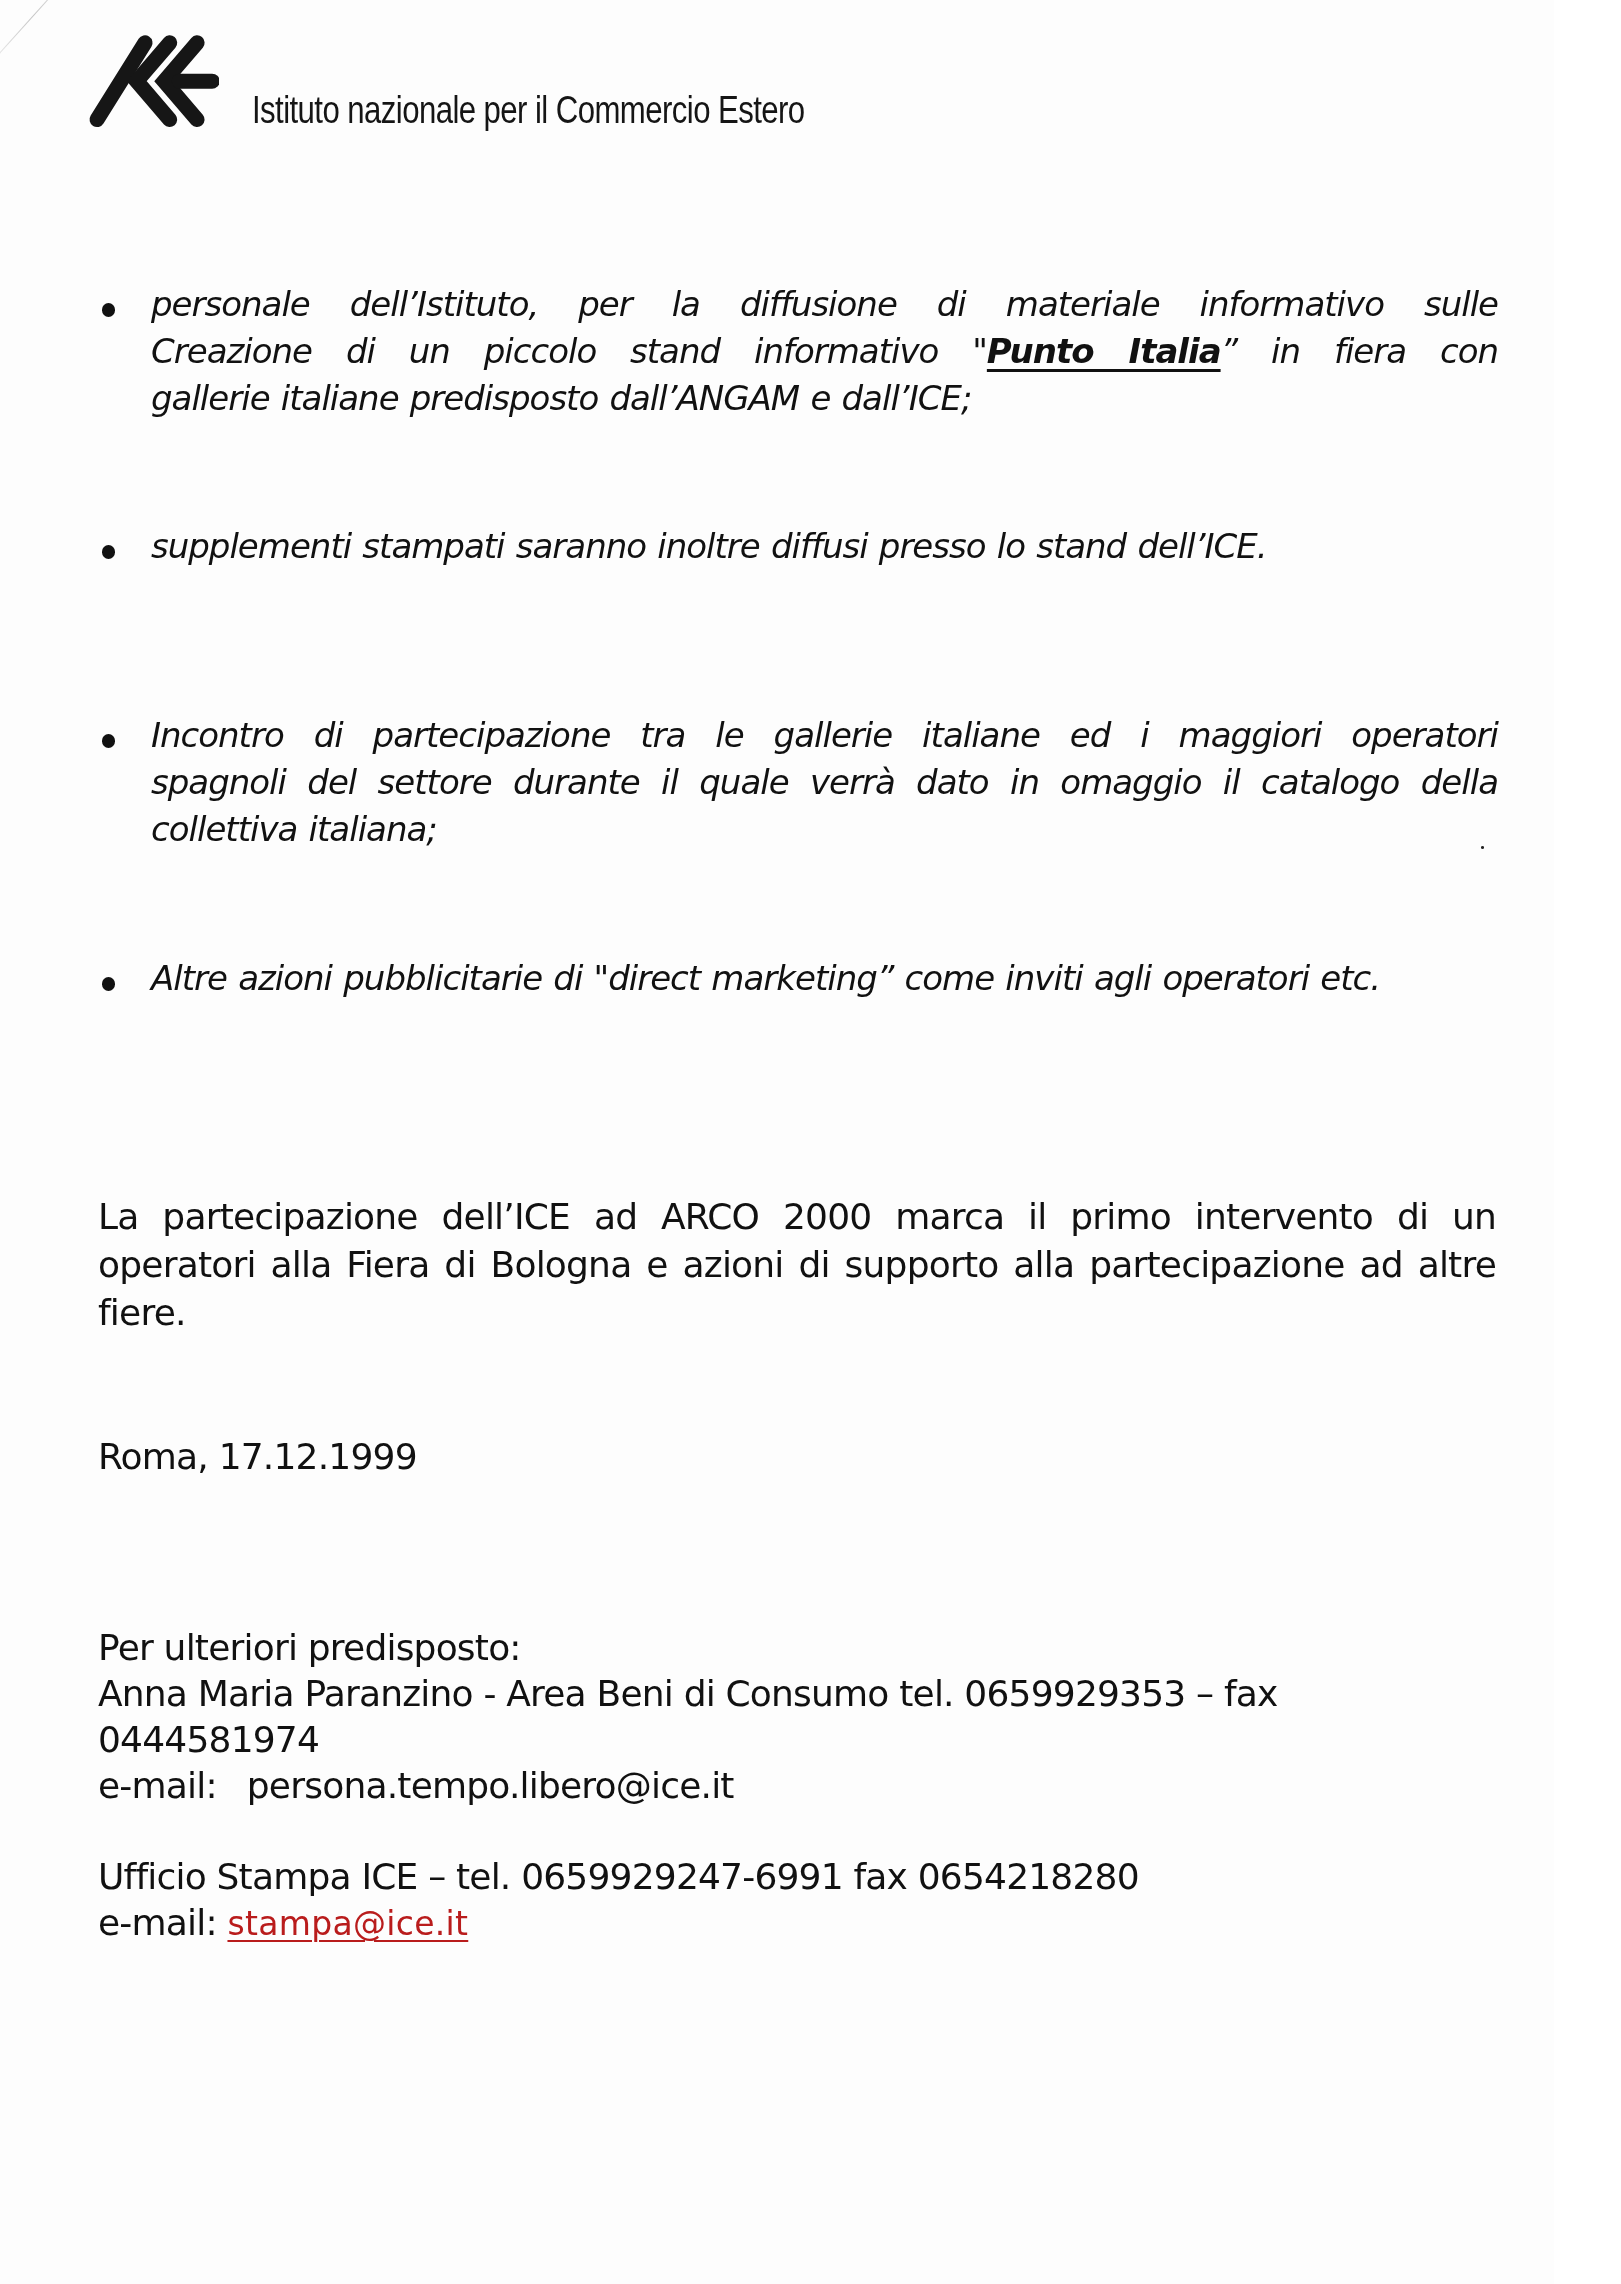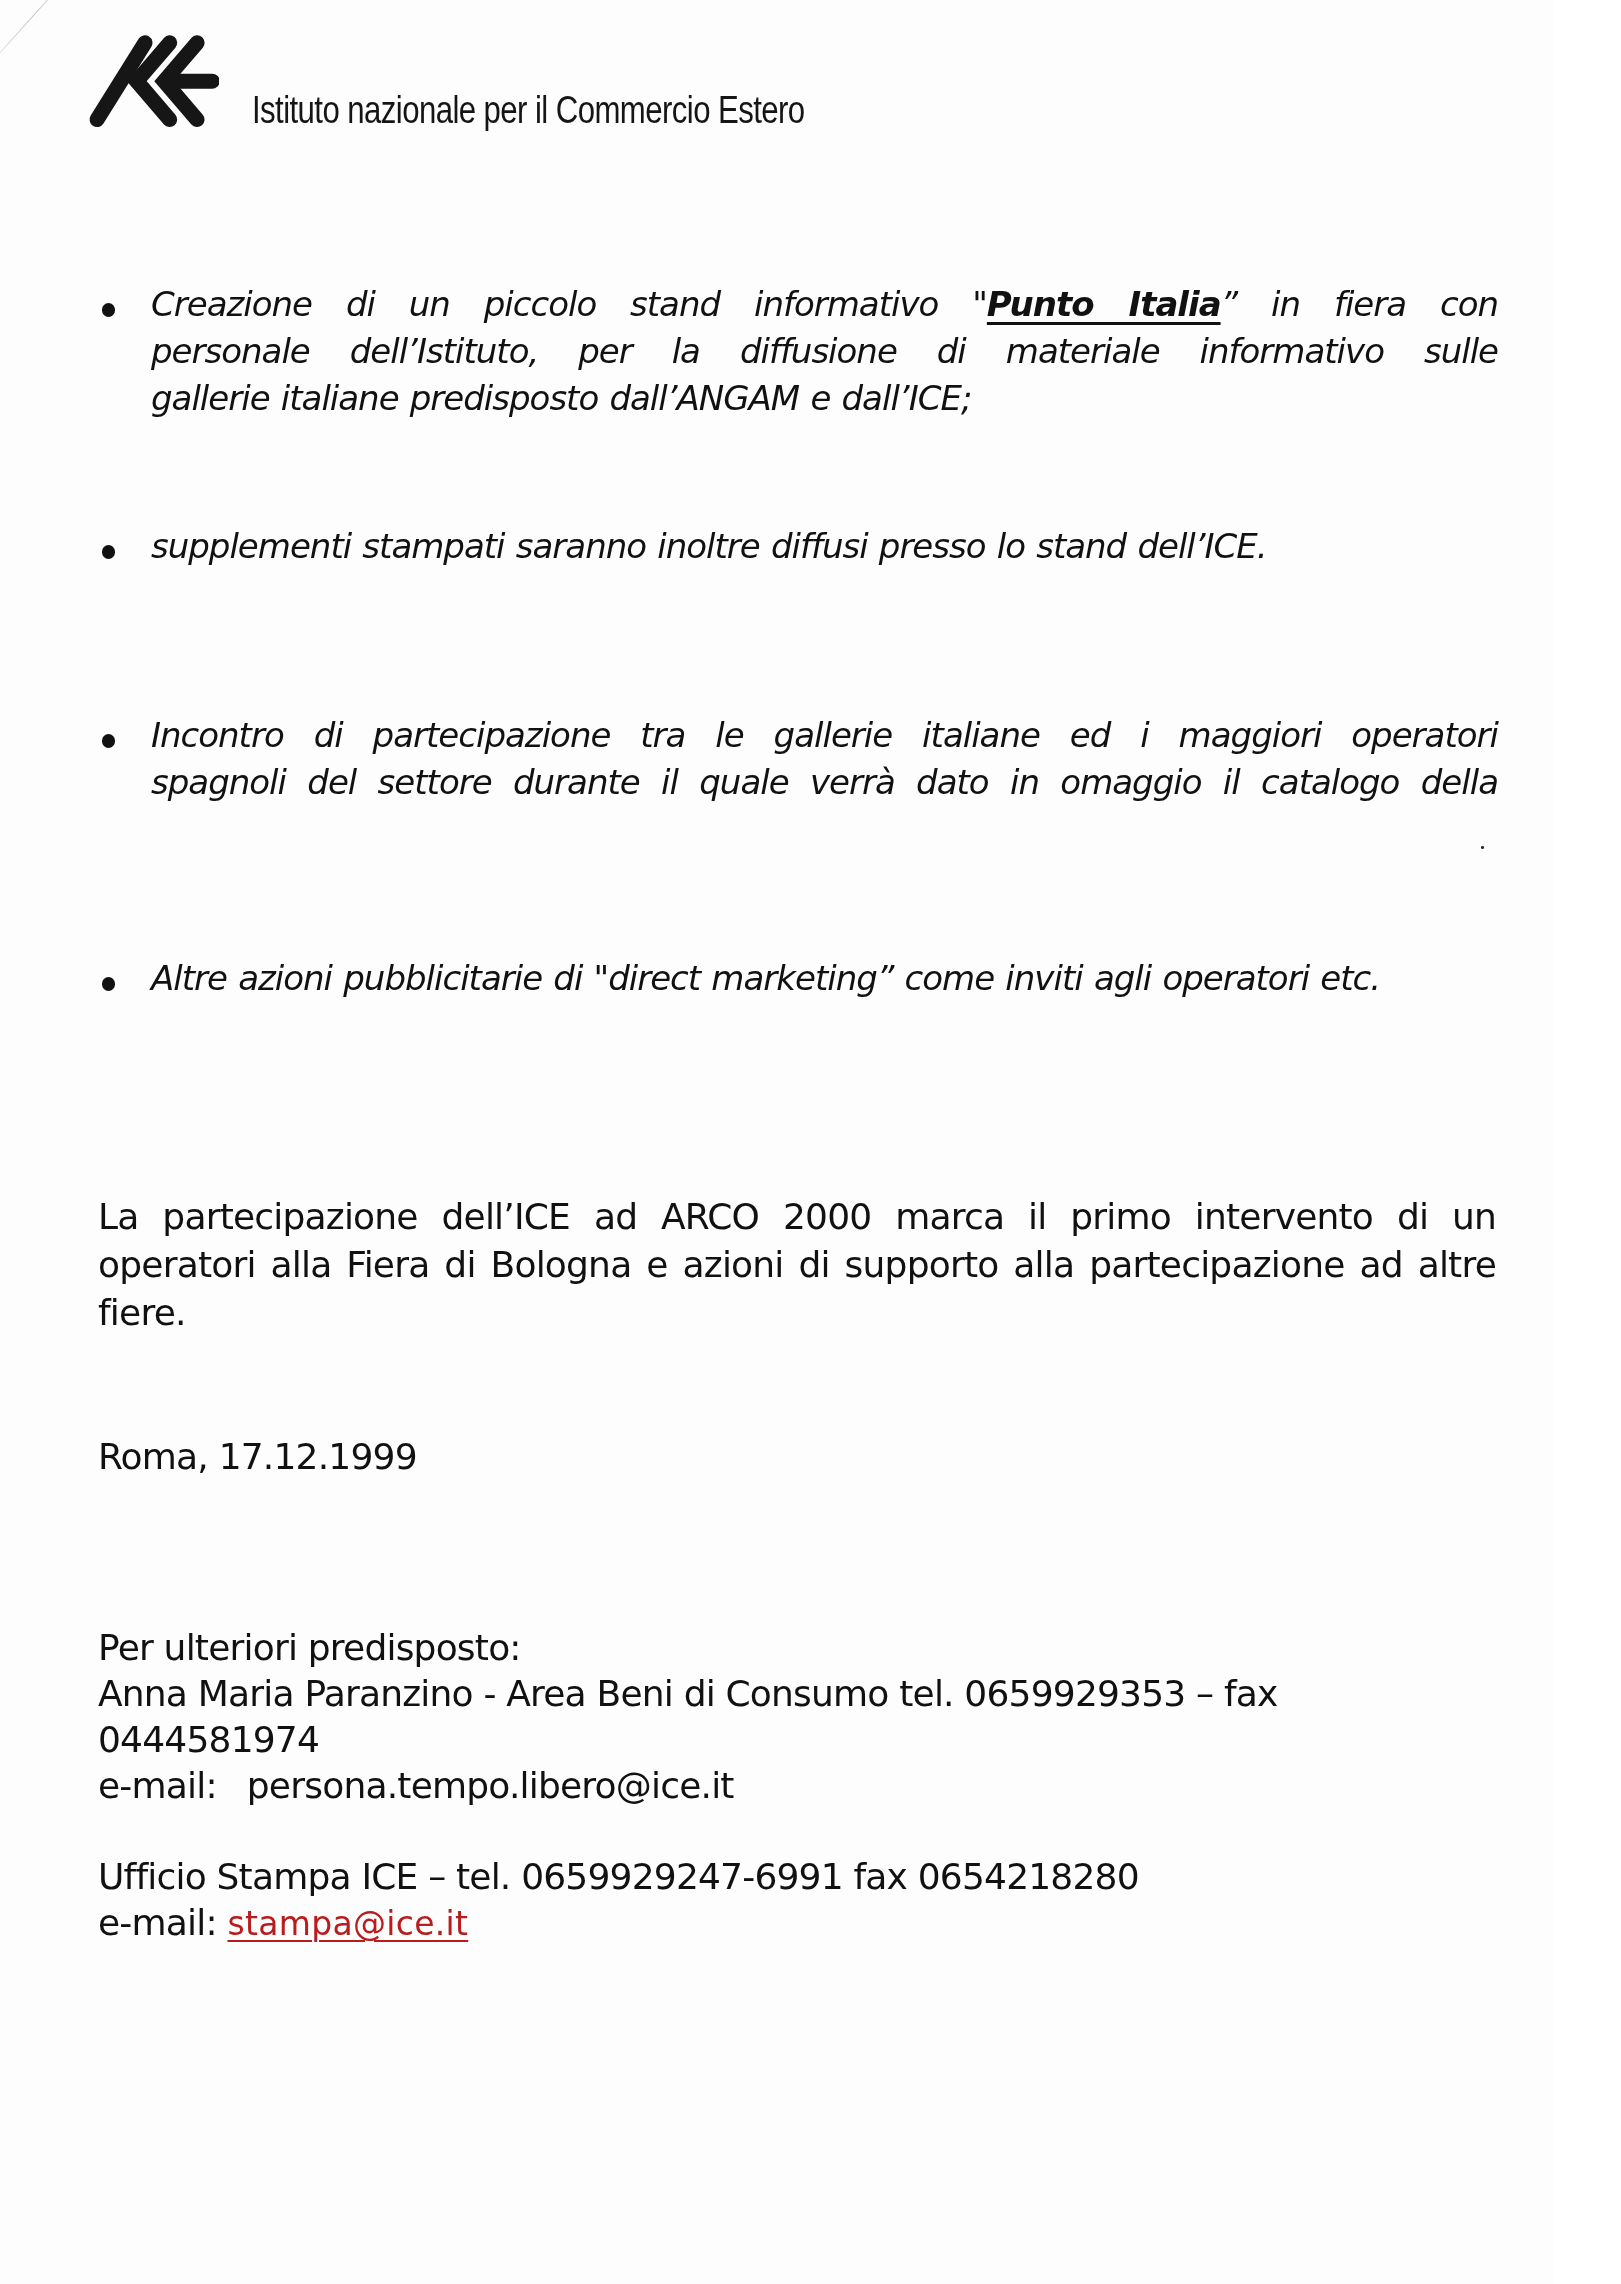--- a/index.html
+++ b/index.html
@@ -71,38 +71,39 @@
         <polyline points="168,20 120,76 168,132"></polyline>
         <line x1="142" y1="76" x2="190" y2="76"></line>
       </g>
     </svg>
   </div>
   <div class="header-text">Istituto nazionale per il Commercio Estero</div>
 
   <div class="bullet-item" style="top:281px;">
     <div class="bullet-dot" style="top:22px;"></div>
     <div class="bullet-text" style="top:0;">
+      <span class="line">personale dell’Istituto, per la diffusione di materiale informativo sulle</span>
       <span class="line"><span>Creazione di un piccolo stand informativo "</span><span class="strong-ul">Punto Italia</span><span>” in fiera con</span></span>
-      <span class="line">personale dell’Istituto, per la diffusione di materiale informativo sulle</span>
       <span class="line last">gallerie italiane predisposto dall’ANGAM e dall’ICE;</span>
     </div>
   </div>
 
   <div class="bullet-item" style="top:523px;">
     <div class="bullet-dot" style="top:22px;"></div>
     <div class="bullet-text" style="top:0;">
       <span class="line last">supplementi stampati  saranno inoltre diffusi presso lo stand dell’ICE.</span>
     </div>
   </div>
 
   <div class="bullet-item" style="top:712px;">
     <div class="bullet-dot" style="top:22px;"></div>
     <div class="bullet-text" style="top:0;">
       <span class="line">Incontro  di partecipazione tra le gallerie italiane ed i maggiori operatori</span>
       <span class="line">spagnoli del settore durante il quale  verrà dato in omaggio il catalogo della</span>
+      <span class="line last">collettiva italiana;</span>
     </div>
   </div>
 
   <div class="bullet-item" style="top:955px;">
     <div class="bullet-dot" style="top:22px;"></div>
     <div class="bullet-text" style="top:0;">
       <span class="line last">Altre azioni pubblicitarie di "direct marketing” come inviti agli operatori etc.</span>
     </div>
   </div>
 

